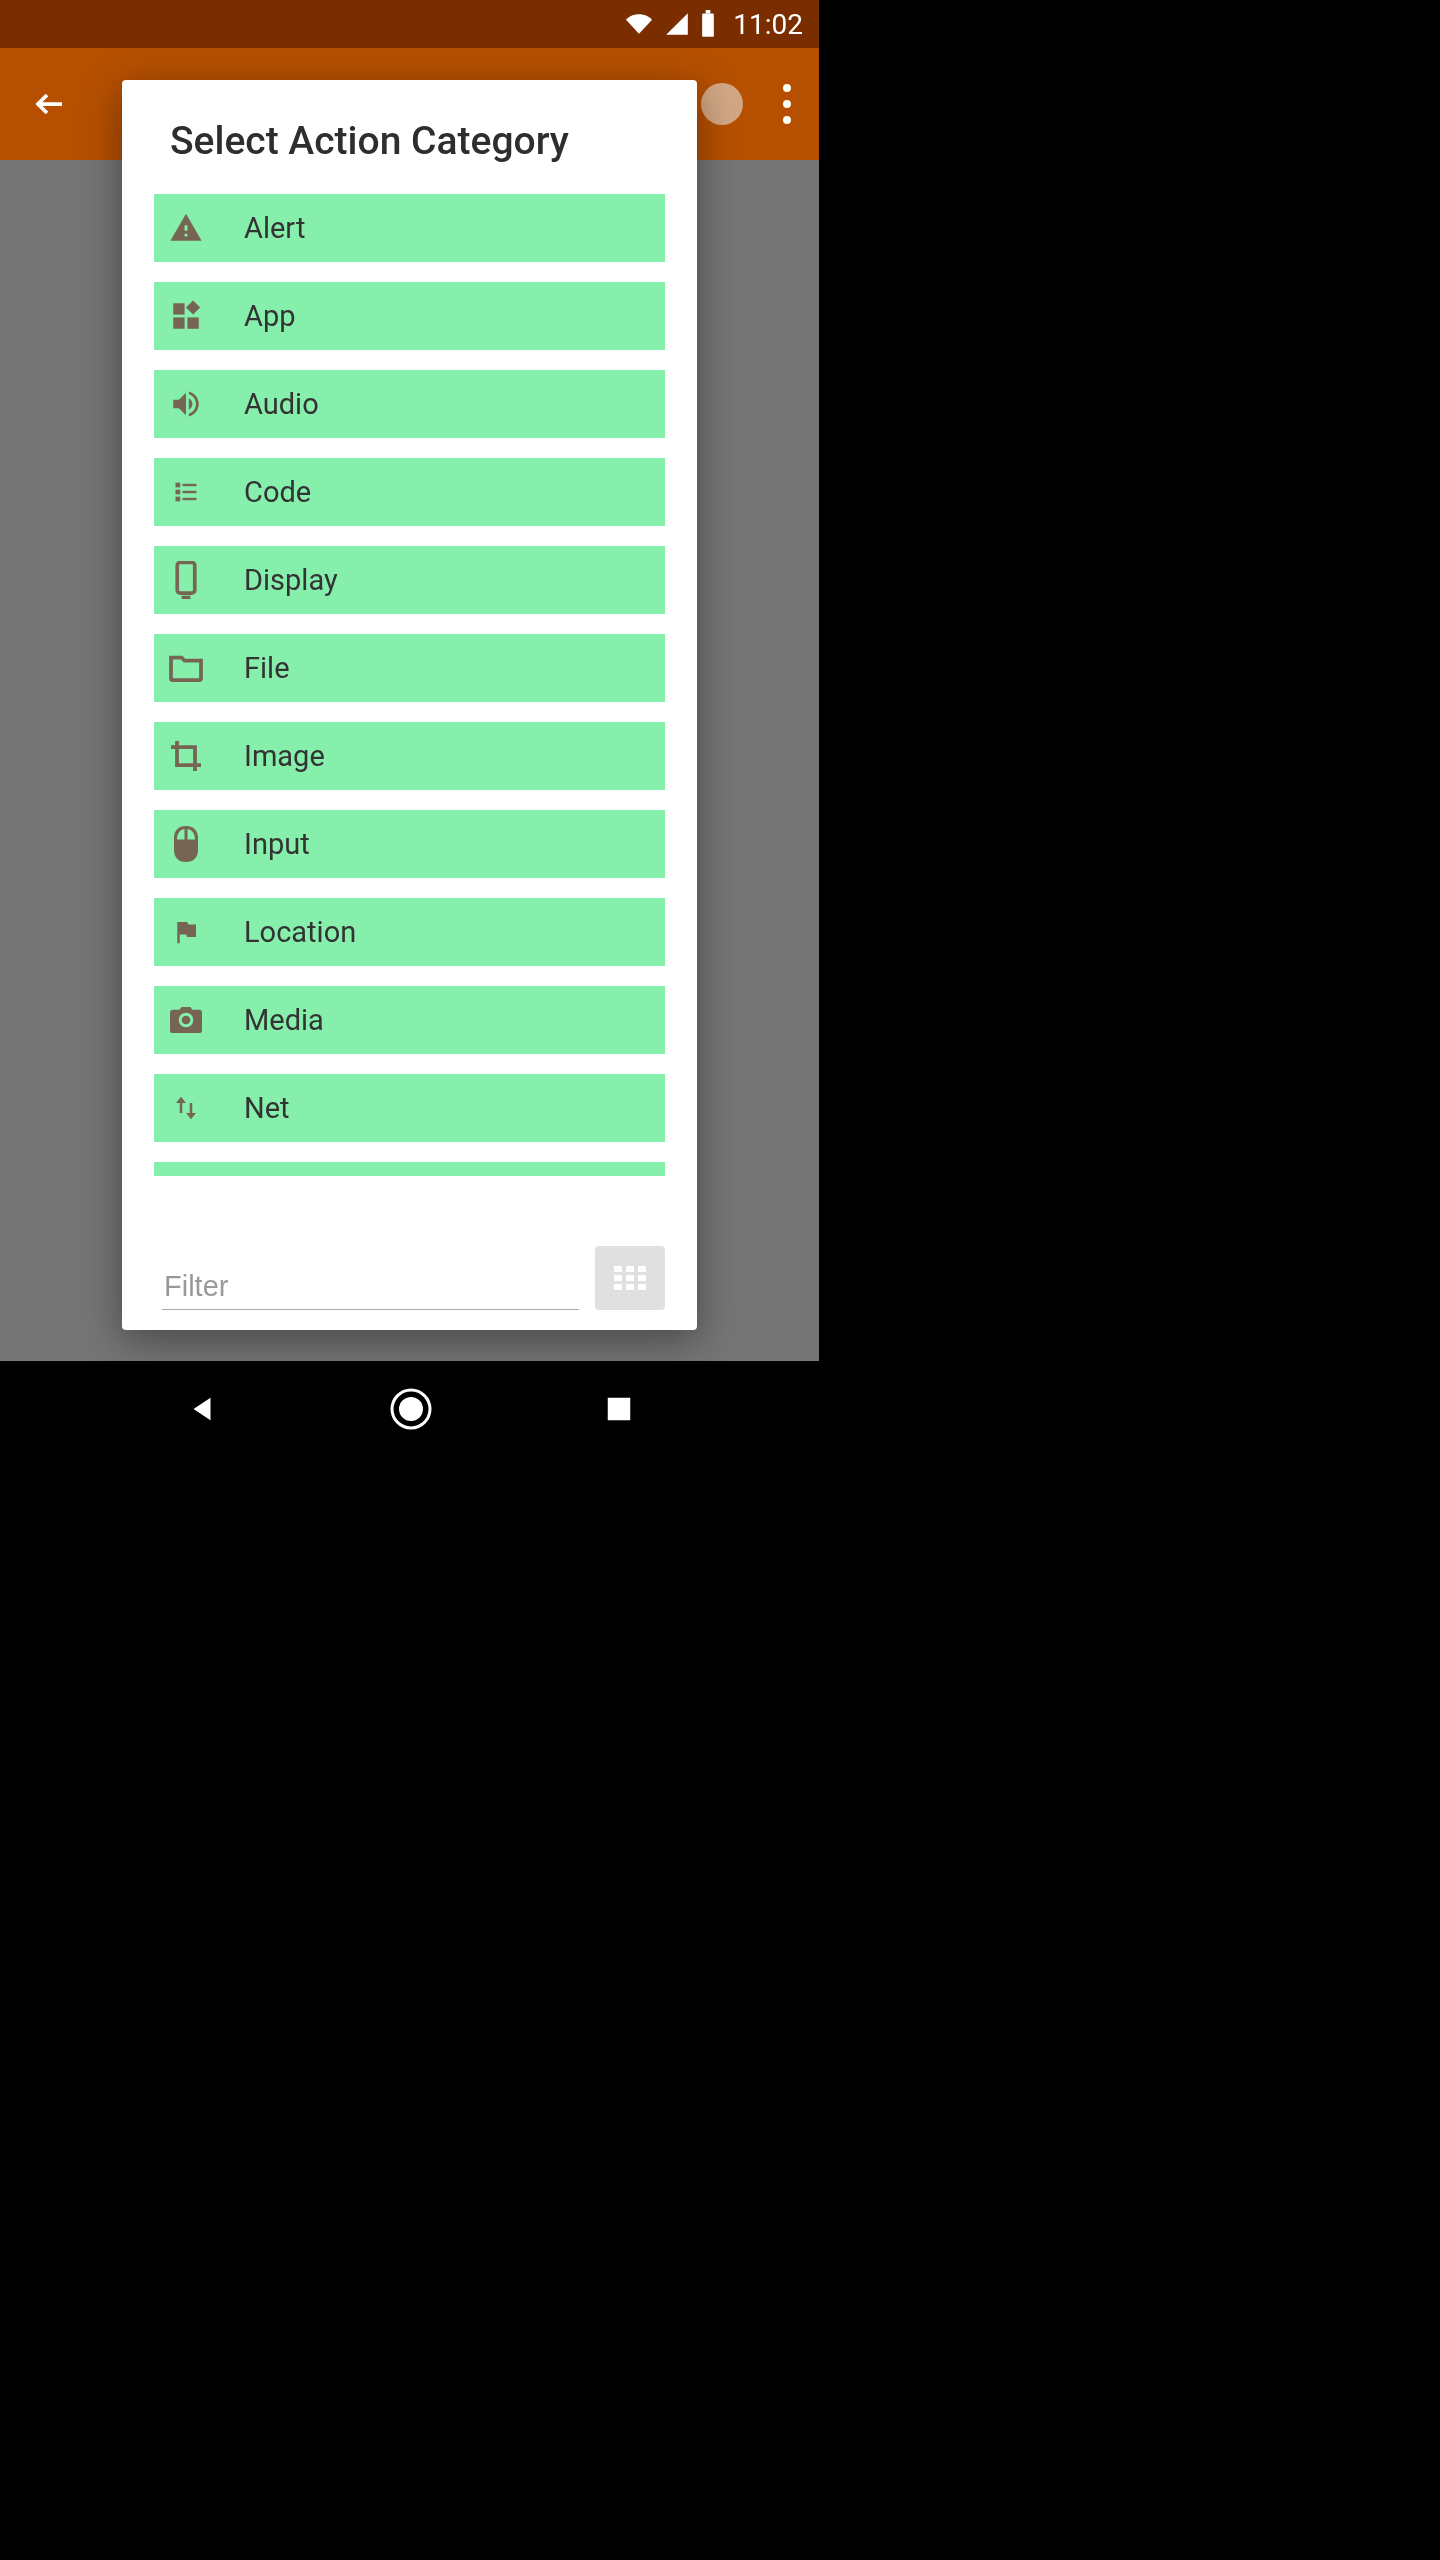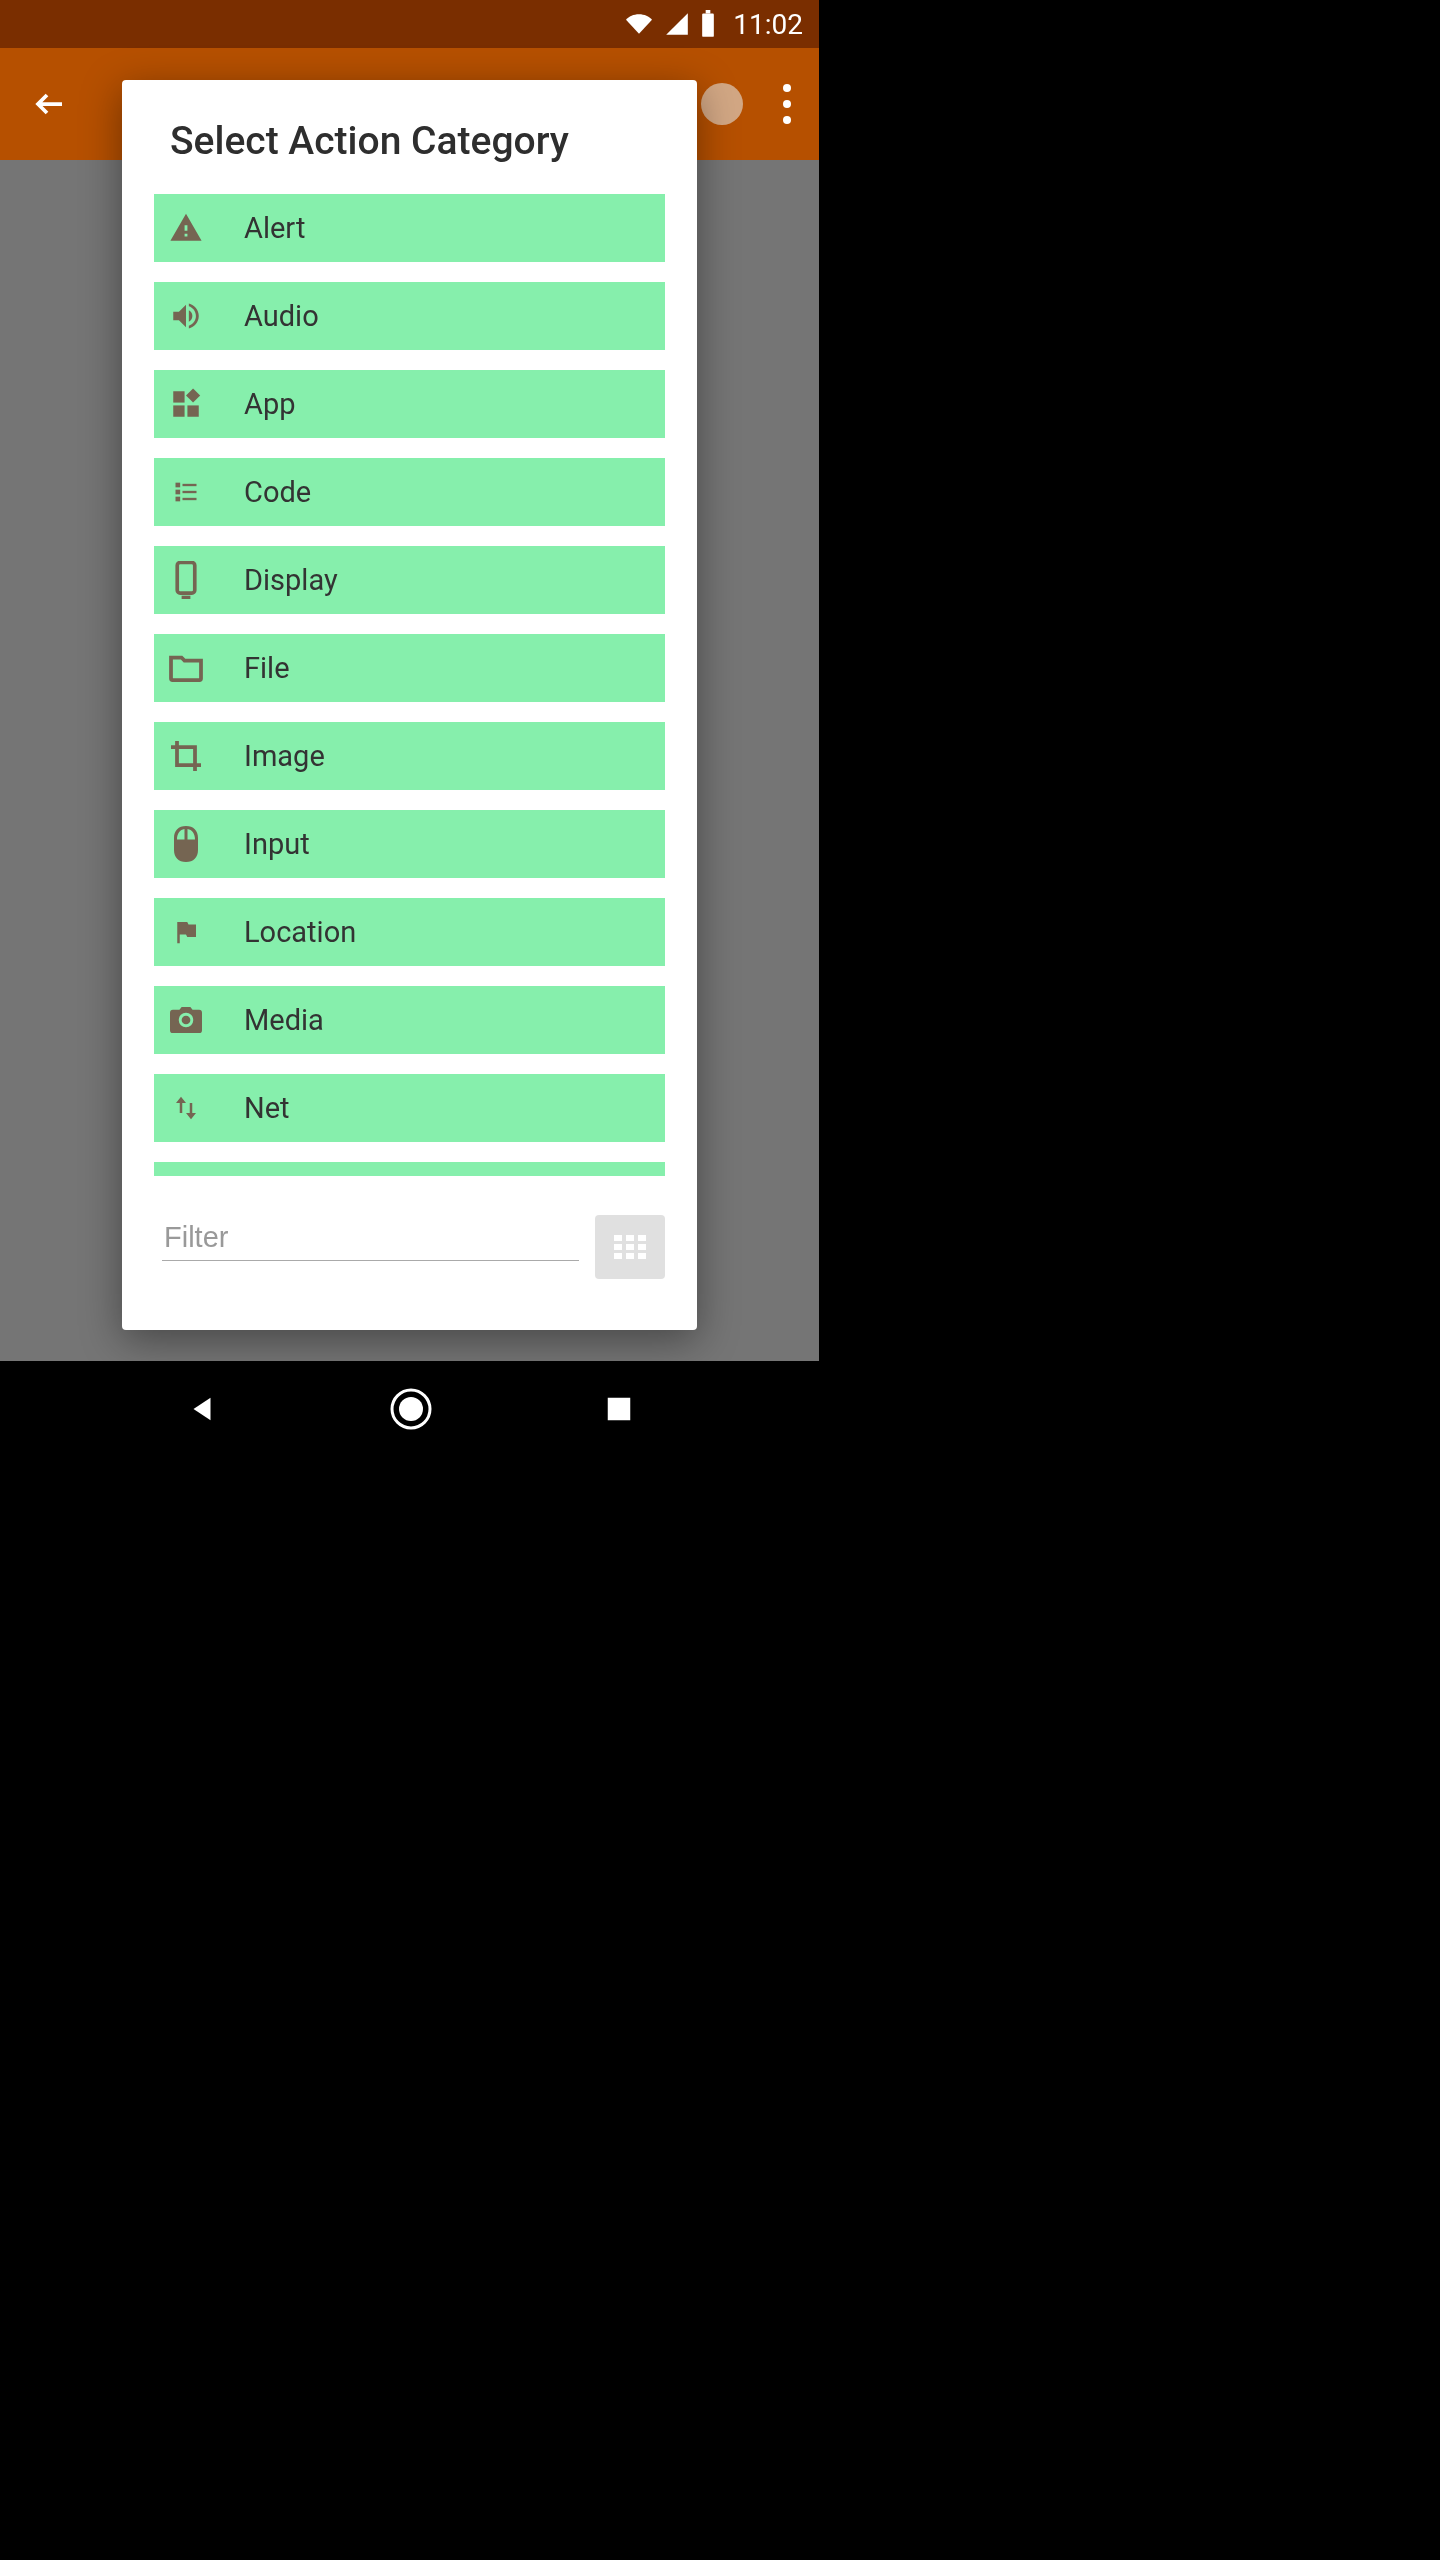--- a/index.html
+++ b/index.html
@@ -126,21 +126,21 @@
       margin-right: 40px;
     }
     .category-label {
       font-size: 29px;
       color: #333;
       font-weight: 400;
     }
     .modal-footer {
       height: 115px;
       display: flex;
-      align-items: flex-start;
+      align-items: flex-end;
       padding: 0 32px 20px 40px;
       gap: 16px;
     }
     .filter-input {
       flex: 1;
       border: none;
       border-bottom: 1px solid #aaa;
       font-size: 29px;
       color: #333;
       padding: 6px 2px;
@@ -217,36 +217,36 @@
         <svg class="ic" width="36" height="34" viewBox="0 0 24 24" fill="#756552">
             <path d="M1 21h22L12 2 1 21zm12-3h-2v-2h2v2zm0-4h-2v-4h2v4z"></path>
           </svg>
       </span>
       <span class="category-label">Alert</span>
     </div>
 
     <div class="category-item">
       <span class="category-icon">
         <svg class="ic" width="34" height="34" viewBox="0 0 24 24" fill="#756552">
-            <path d="M3 9v6h4l5 5V4L7 9H3zm13.5 3c0-1.8-1-3.3-2.5-4v8c1.5-.7 2.5-2.2 2.5-4zM14 3.2v2c2.9.9 5 3.6 5 6.8s-2.1 5.9-5 6.8v2c4-.9 7-4.5 7-8.8s-3-7.9-7-8.8z"></path>
-          </svg>
-      </span>
-      <span class="category-label">Audio</span>
-    </div>
-
-    <div class="category-item">
-      <span class="category-icon">
-        <svg class="ic" width="34" height="34" viewBox="0 0 24 24" fill="#756552">
             <rect x="3" y="3" width="8" height="8"></rect>
             <rect x="3" y="13" width="8" height="8"></rect>
             <rect x="13" y="13" width="8" height="8"></rect>
             <path d="M17 1l5 5-5 5-5-5z"></path>
           </svg>
       </span>
       <span class="category-label">App</span>
+    </div>
+
+    <div class="category-item">
+      <span class="category-icon">
+        <svg class="ic" width="34" height="34" viewBox="0 0 24 24" fill="#756552">
+            <path d="M3 9v6h4l5 5V4L7 9H3zm13.5 3c0-1.8-1-3.3-2.5-4v8c1.5-.7 2.5-2.2 2.5-4zM14 3.2v2c2.9.9 5 3.6 5 6.8s-2.1 5.9-5 6.8v2c4-.9 7-4.5 7-8.8s-3-7.9-7-8.8z"></path>
+          </svg>
+      </span>
+      <span class="category-label">Audio</span>
     </div>
 
     <div class="category-item">
       <span class="category-icon">
         <svg class="ic" width="34" height="28" viewBox="0 0 24 24" fill="#756552">
             <rect x="3" y="4" width="4" height="4"></rect>
             <rect x="9" y="5" width="12" height="2"></rect>
             <rect x="3" y="10" width="4" height="4"></rect>
             <rect x="9" y="11" width="12" height="2"></rect>
             <rect x="3" y="16" width="4" height="4"></rect>

